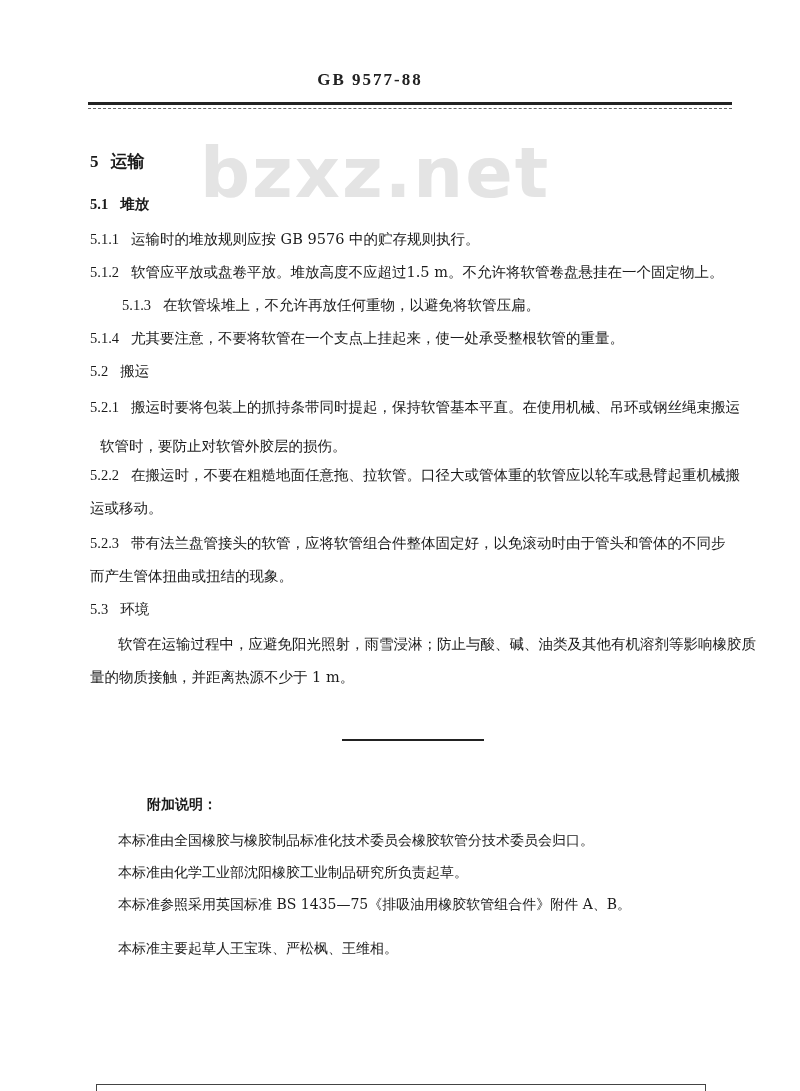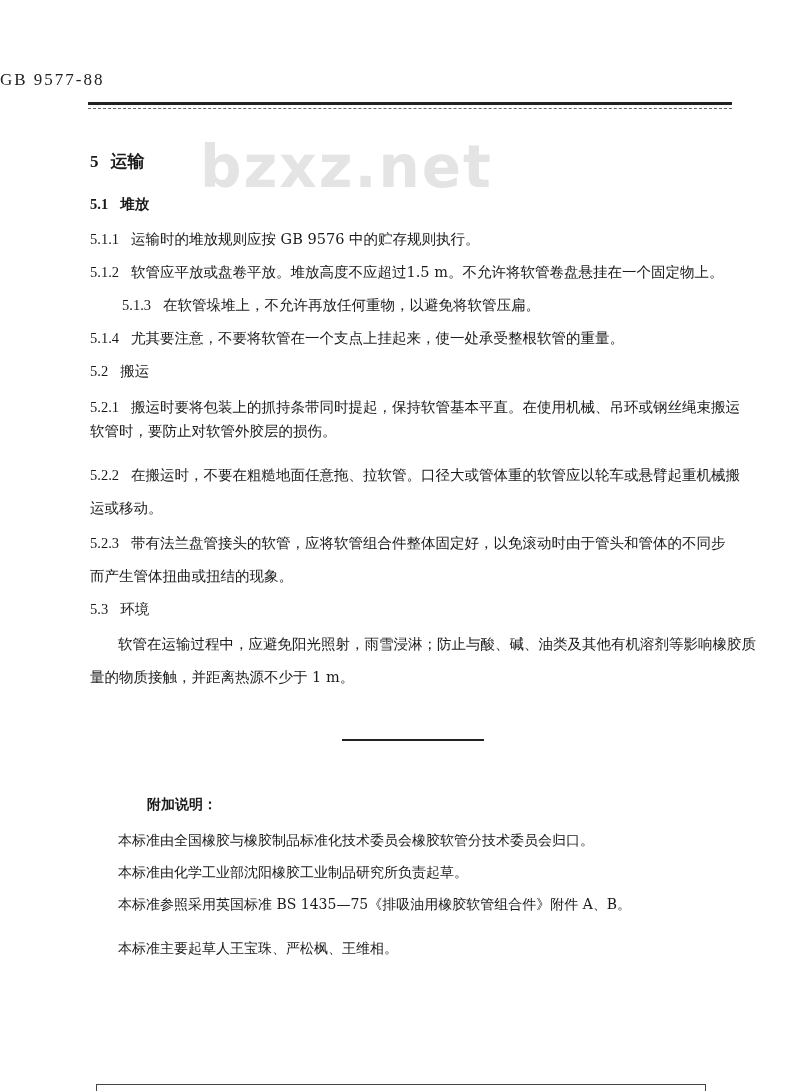--- a/index.html
+++ b/index.html
@@ -1,23 +1,23 @@
 <!DOCTYPE html>
 <html><head>
 <meta charset="utf-8">
 <style>
   html, body { margin: 0; padding: 0; background: #ffffff; }
   body { width: 800px; height: 1091px; position: relative; overflow: hidden;
          font-family: "DejaVu Serif", "Liberation Serif", serif; color: #1a1a1a; }
-  .header-code { position: absolute; top: 70px; left: 0; width: 740px; text-align: left;
-                 font-family: "Liberation Serif", serif; font-size: 17px; font-weight: normal; letter-spacing: 2px; color: #222; }
+  .header-code { position: absolute; top: 70px; left: 0; width: 740px; text-align: center;
+                 font-family: "Liberation Serif", serif; font-size: 17px; font-weight: bold; letter-spacing: 2px; color: #222; }
   .rule-thick { position: absolute; left: 88px; width: 644px; top: 102px; height: 3px; background: #222; }
   .rule-thin { position: absolute; left: 88px; width: 644px; top: 108px; height: 0; border-top: 1px dashed #666; }
   .watermark { position: absolute; top: 138px; left: 200px; font-family: "DejaVu Sans", sans-serif;
-               font-weight: bold; font-size: 58px; color: #e4e4e4; letter-spacing: 2px; line-height: 1; }
+               font-weight: bold; font-size: 70px; color: #e4e4e4; letter-spacing: 2px; line-height: 1; }
   .content { position: absolute; top: 140px; left: 90px; width: 645px; font-size: 14.5px; }
   .line { position: absolute; left: 0; white-space: nowrap; }
   .num { display: inline-block; font-family: "Liberation Serif", serif; margin-right: 12px; }
   .chapter { font-weight: bold; font-size: 17px; }
   .bold { font-weight: bold; }
   .divider { position: absolute; top: 739px; left: 342px; width: 142px; height: 2px; background: #222; }
   .notes { position: absolute; top: 796px; left: 118px; font-size: 14px; }
   .bottom-box { position: absolute; top: 1084px; left: 96px; width: 608px; height: 20px;
                 border: 1.5px solid #444; border-bottom: none; }
 </style>
@@ -50,21 +50,21 @@
     </div>
     <div class="line" style="top:189px;">
       <span class="num">5.1.4</span><span>尤其要注意，不要将软管在一个支点上挂起来，使一处承受整根软管的重量。</span>
     </div>
     <div class="line" style="top:222px;">
       <span class="num">5.2</span><span>搬运</span>
     </div>
     <div class="line" style="top:258px;">
       <span class="num">5.2.1</span><span>搬运时要将包装上的抓持条带同时提起，保持软管基本平直。在使用机械、吊环或钢丝绳束搬运</span>
     </div>
-    <div class="line" style="top:282px;">软管时，要防止对软管外胶层的损伤。</div>
+    <div class="line" style="top:297px;margin-left:10px;">软管时，要防止对软管外胶层的损伤。</div>
     <div class="line" style="top:326px;">
       <span class="num">5.2.2</span><span>在搬运时，不要在粗糙地面任意拖、拉软管。口径大或管体重的软管应以轮车或悬臂起重机械搬</span>
     </div>
     <div class="line" style="top:359px;">运或移动。</div>
     <div class="line" style="top:394px;">
       <span class="num">5.2.3</span><span>带有法兰盘管接头的软管，应将软管组合件整体固定好，以免滚动时由于管头和管体的不同步</span>
     </div>
     <div class="line" style="top:427px;">而产生管体扭曲或扭结的现象。</div>
     <div class="line" style="top:460px;">
       <span class="num">5.3</span><span>环境</span>

